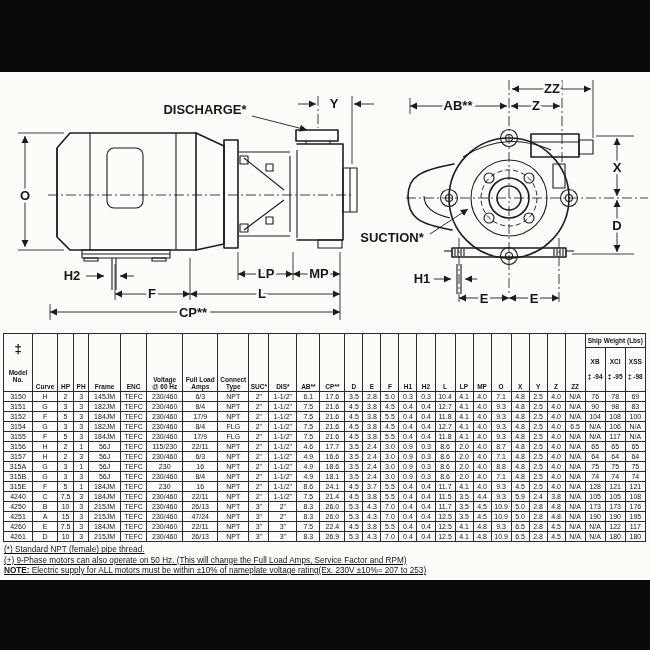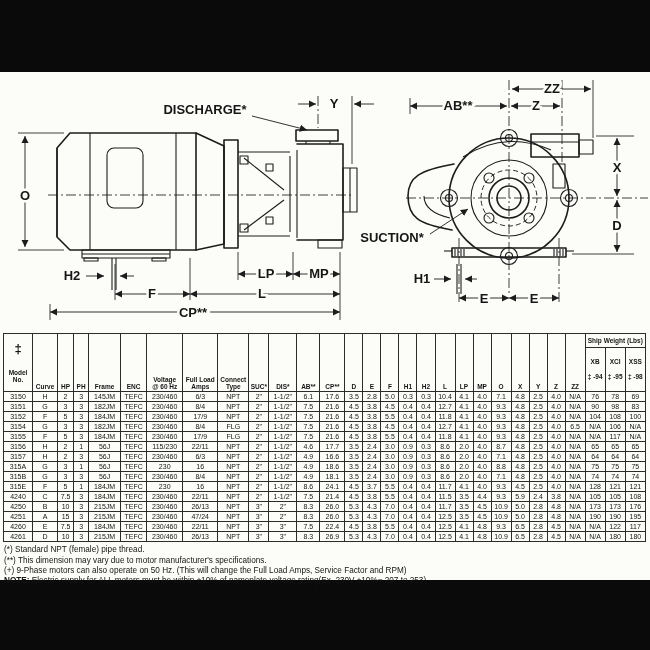--- a/index.html
+++ b/index.html
@@ -21,21 +21,21 @@
   table{border-collapse:collapse;table-layout:fixed;width:643px;margin:1px 2px 0 3px;background:#fcfcf9;}
   th,td{border:1px solid #2b2b2b;text-align:center;overflow:hidden;white-space:nowrap;color:#141414;}
   td{font-size:7px;height:9px;padding:0;}
   thead th{font-size:6.5px;font-weight:bold;vertical-align:bottom;padding:1px 0;line-height:1.12;white-space:pre-line;}
   th.model-th{vertical-align:top;}
   .dagger{display:block;font-size:13px;line-height:1;font-weight:bold;}
   .model-label{display:block;margin-top:6px;white-space:pre-line;}
   th.sw{vertical-align:middle;font-size:6.5px;height:13px;padding:0;}
   th.swc{vertical-align:middle;}
   .swl{display:block;line-height:1.25;}
-  .fnotes{padding:3px 0 0 4px;}
+  .fnotes{padding:3px 0 0 4px;text-decoration:underline;}
   .fn{font-size:8.2px;line-height:10.3px;color:#141414;}
   .fnp.b{font-weight:bold;}
 </style>
 </head>
 <body>
 
 <div class="band top"></div>
 
 <div class="content">
 
@@ -754,20 +754,19 @@
           <td>N/A</td>
           <td>N/A</td>
           <td>180</td>
           <td>180</td>
         </tr>
       </tbody>
   </table>
 
   <div class="fnotes">
       <div class="fn"><span class="fnp">(*) </span><span>Standard NPT (female) pipe thread.</span></div>
-      <div class="fn"><span class="fnp">(**) </span><span>This dimension may vary due to motor manufacturer's specifications.</span></div>
       <div class="fn"><span class="fnp">(+) </span><span>9-Phase motors can also operate on 50 Hz. (This will change the Full Load Amps, Service Factor and RPM)</span></div>
       <div class="fn"><span class="fnp b">NOTE: </span><span>Electric supply for ALL motors must be within ±10% of nameplate voltage rating(Ex. 230V ±10%= 207 to 253)</span></div>
     </div>
 
 </div>
 
 <div class="band bottom"></div>
 
 </body></html>

